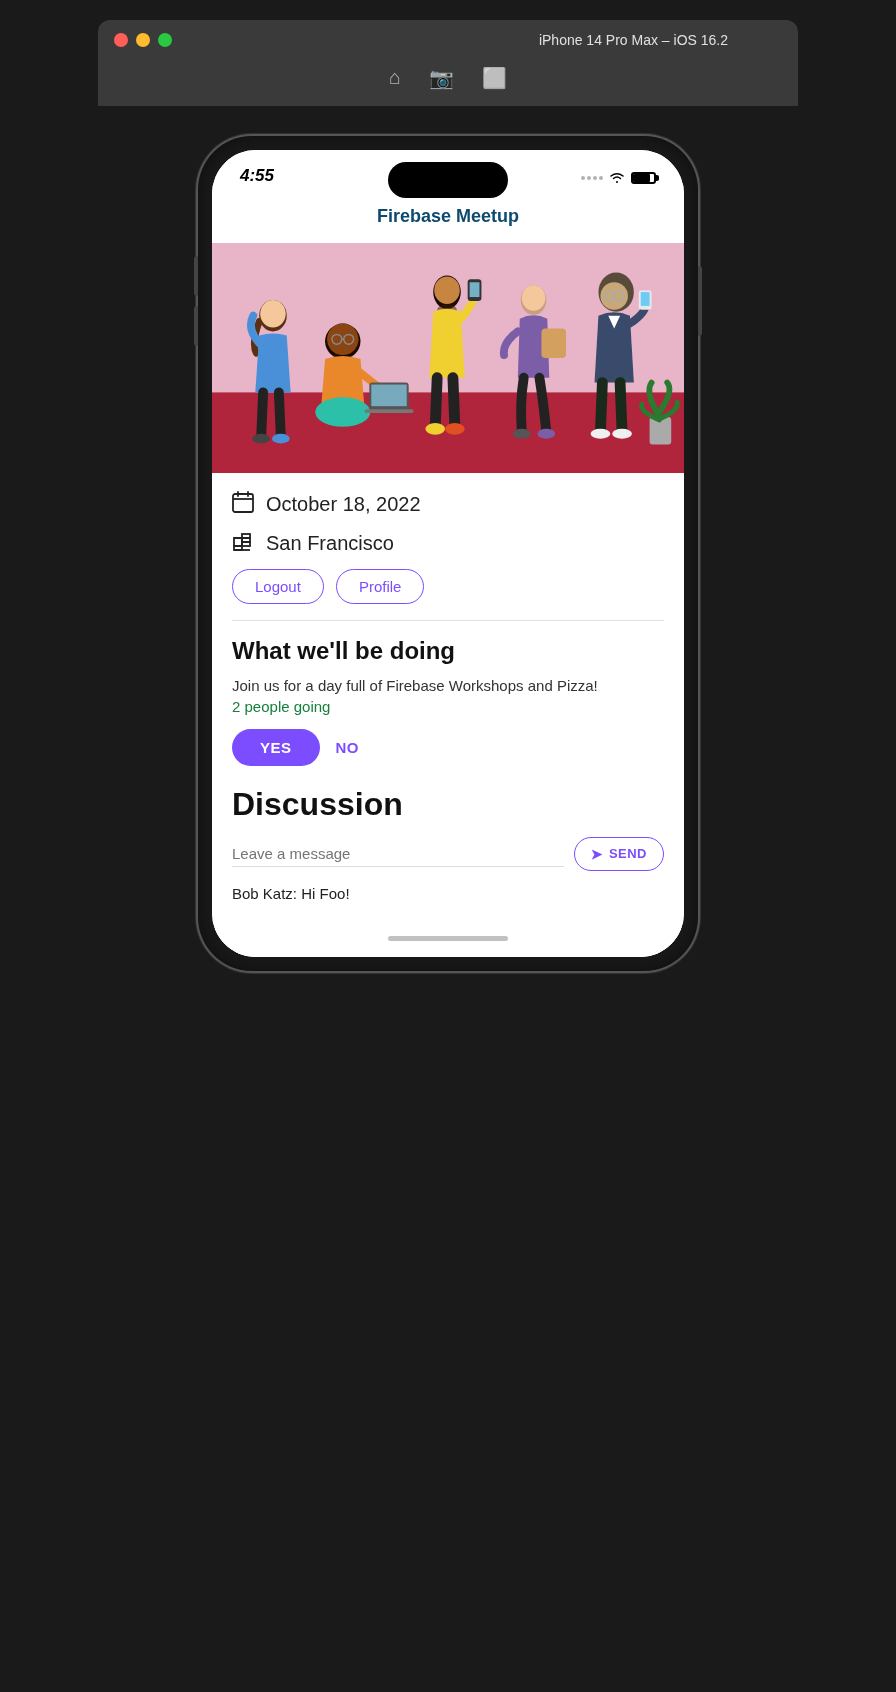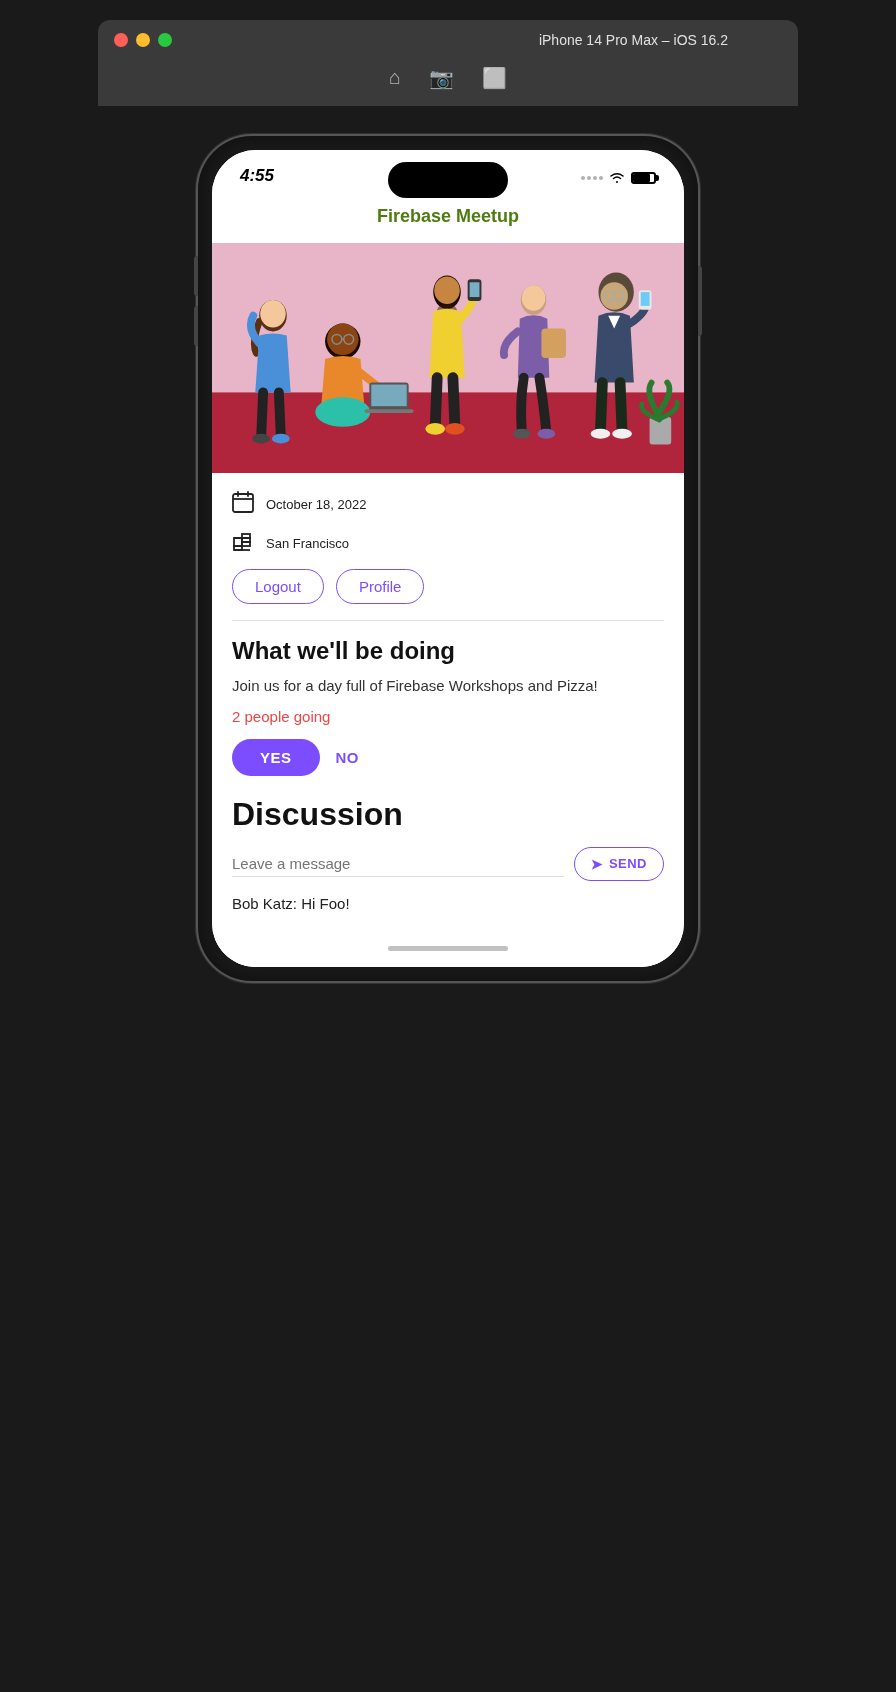--- a/index.html
+++ b/index.html
@@ -197,21 +197,21 @@
     .app-content {
       background: white;
       padding: 0;
     }
 
     .app-header {
       text-align: center;
       padding: 12px 23px 16px;
       font-size: 18px;
       font-weight: 700;
-      color: #4d7c0f;
+      color: #0c4a6e;
       border-bottom: none;
     }
 
     
     .hero-image {
       width: 100%;
       height: 230px;
       background: linear-gradient(to bottom, #e8b4c8 0%, #e8b4c8 65%, #b0243c 65%, #b0243c 100%);
       position: relative;
       overflow: hidden;
@@ -233,21 +233,21 @@
     }
 
     .detail-icon {
       font-size: 20px;
       color: #333;
       flex-shrink: 0;
       width: 24px;
     }
 
     .detail-text {
-      font-size: 13px;
+      font-size: 20px;
       color: #222;
     }
 
     .action-buttons {
       display: flex;
       gap: 12px;
       margin: 4px 0 16px;
     }
 
     .btn-outline {
@@ -275,26 +275,25 @@
       font-size: 24px;
       font-weight: 700;
       color: #111;
       margin-bottom: 10px;
     }
 
     .section-body {
       font-size: 15px;
       color: #333;
       line-height: 1.5;
-      margin-bottom: 10px;
     }
 
     .going-count {
       font-size: 15px;
-      color: #ef4444;
+      color: #15803d;
       margin-bottom: 14px;
     }
 
     .rsvp-buttons {
       display: flex;
       gap: 16px;
       margin-bottom: 16px;
       align-items: center;
     }
 

